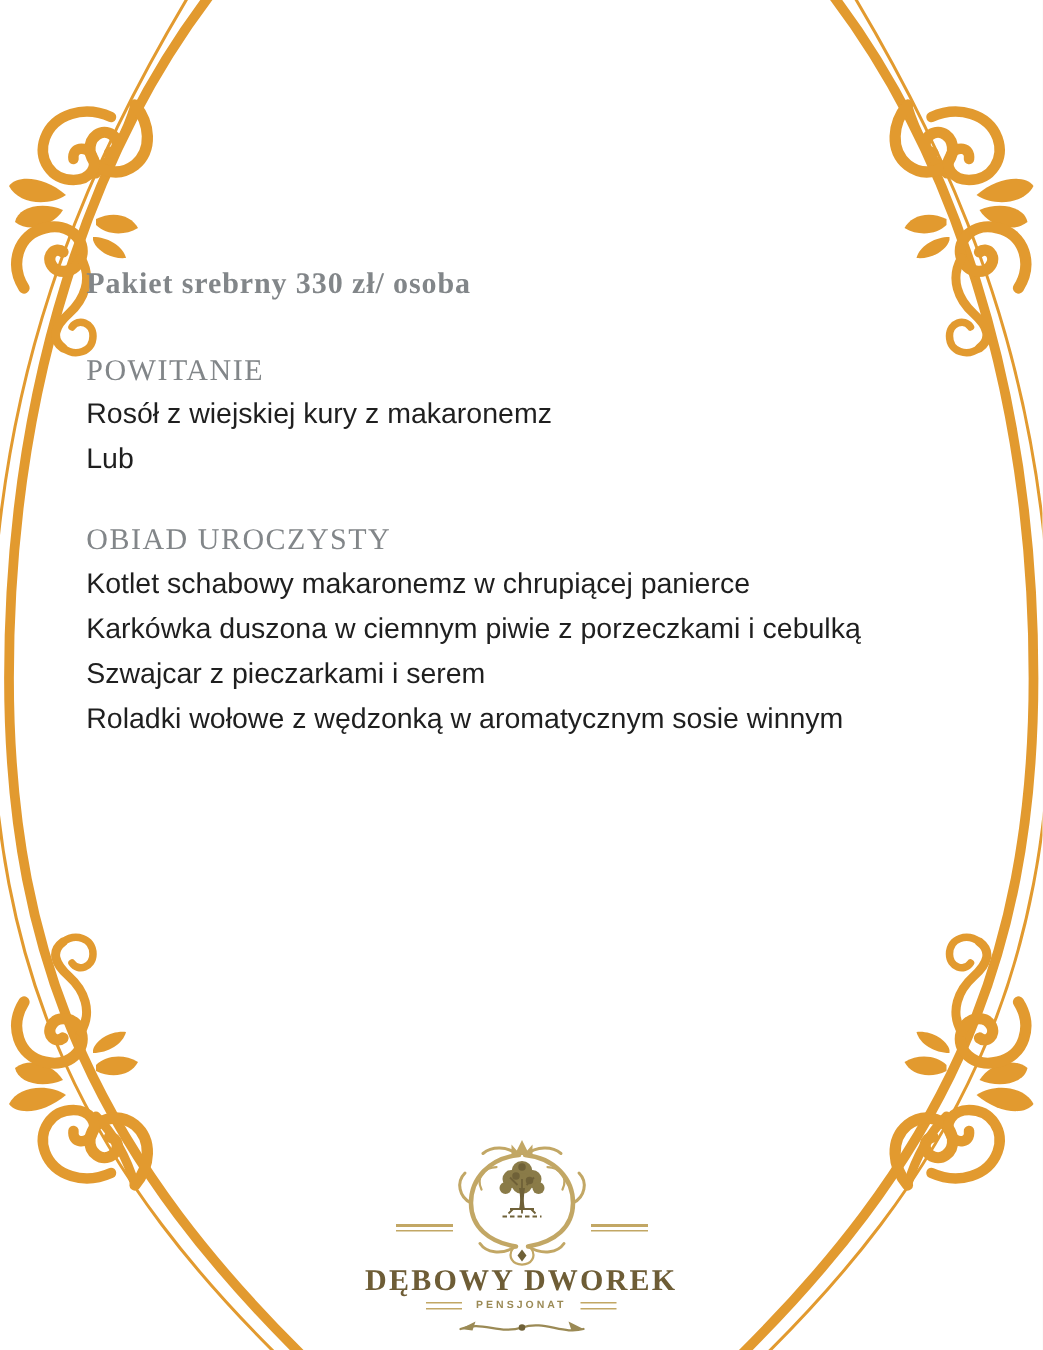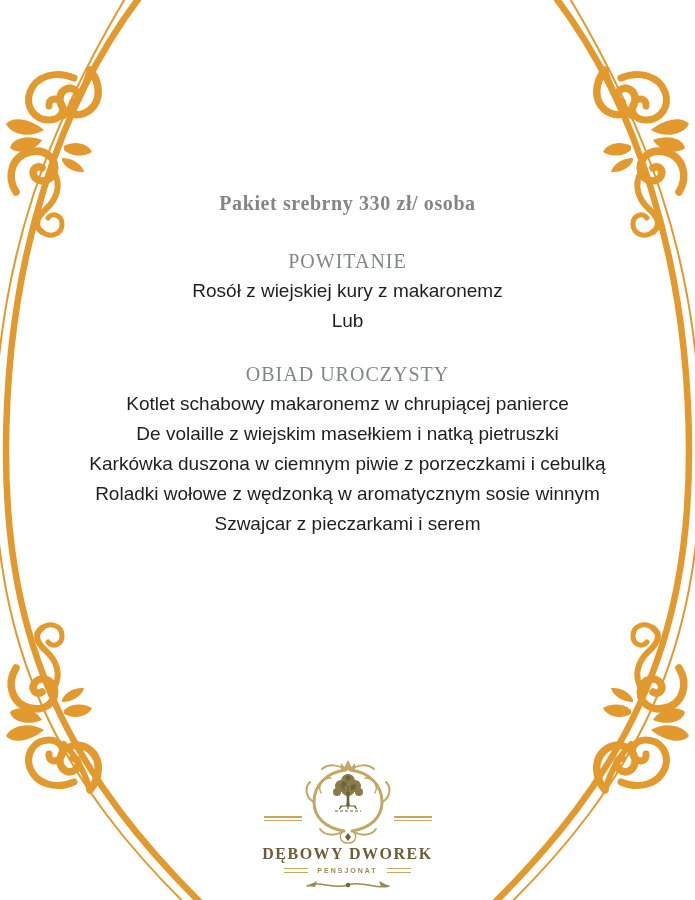--- a/index.html
+++ b/index.html
@@ -18,22 +18,22 @@
     position:relative;width:695px;height:900px;overflow:hidden;
     background:var(--background);
     font-family:"Liberation Sans","DejaVu Sans",sans-serif;
   }
   
   .frame-svg{position:absolute;left:0;top:0;pointer-events:none;}
   .gold-stroke{stroke:var(--frame-gold);fill:none;stroke-linecap:round;}
   .gold-fill{fill:var(--frame-gold);stroke:none;}
   
   .menu-content{
-    position:absolute;top:190px;left:50%;transform:translateX(-50%);
-    width:580px;text-align:center;
+    position:absolute;top:176px;left:50%;transform:translateX(-50%);
+    width:580px;text-align:left;
   }
   .menu-title{
     font-family:"Liberation Serif","DejaVu Serif",serif;
     font-weight:bold;font-size:20px;letter-spacing:.6px;
     color:var(--heading-gray);margin:0 0 30px 0;line-height:26px;
   }
   .menu-section{margin:0;}
   .menu-section.gap-before{margin-top:23px;}
   .section-heading{
     font-family:"Liberation Serif","DejaVu Serif",serif;
@@ -44,21 +44,21 @@
     font-size:19px;color:var(--body-text);line-height:30px;margin:0;
   }
   
   .logo{
     position:absolute;left:50%;top:754px;transform:translateX(-50%);
     width:260px;text-align:center;
   }
   .logo-crest{display:block;margin:0 auto;}
   .logo-name{
     font-family:"Liberation Serif","DejaVu Serif",serif;
-    font-weight:bold;font-size:16px;letter-spacing:1.5px;
+    font-weight:bold;font-size:20px;letter-spacing:1.5px;
     color:var(--logo-text);line-height:18px;margin-top:1px;
   }
   .logo-sub-row{
     display:flex;align-items:center;justify-content:center;gap:9px;
     margin-top:4px;
   }
   .sub-rule{
     width:24px;height:3px;
     border-top:1px solid var(--logo-gold);
     border-bottom:1px solid var(--logo-gold);
@@ -121,24 +121,23 @@
     </div>
 
     <div class="menu-section">
       <p class="menu-item">Rosół z wiejskiej kury z makaronemz</p>
       <p class="menu-item">Lub</p>
     </div>
 
     <div class="menu-section gap-before">
       <h2 class="section-heading">OBIAD UROCZYSTY</h2>
       <p class="menu-item">Kotlet schabowy makaronemz w chrupiącej panierce</p>
-      <p class="menu-item">De volaille z wiejskim masełkiem i natką pietruszki</p>
       <p class="menu-item">Karkówka duszona w ciemnym piwie z porzeczkami i cebulką</p>
+      <p class="menu-item">Szwajcar z pieczarkami i serem</p>
       <p class="menu-item">Roladki wołowe z wędzonką w aromatycznym sosie winnym</p>
-      <p class="menu-item">Szwajcar z pieczarkami i serem</p>
     </div>
   </div>
 
   <div class="logo">
     <svg class="logo-crest" width="180" height="90" viewBox="0 0 180 90" aria-hidden="true">
 
       <g transform="translate(90,12)">
         <path fill="#c2a765" d="M-7,4 L-7,-3 L-3.5,1 L0,-6 L3.5,1 L7,-3 L7,4 Z"></path>
       </g>
 

